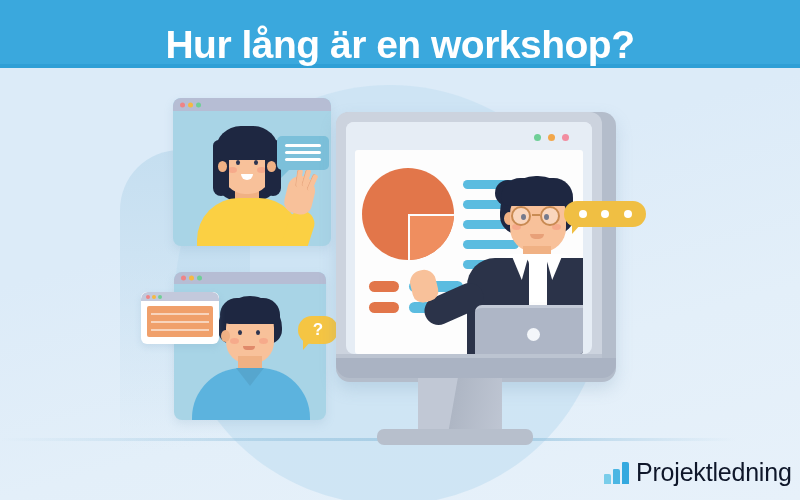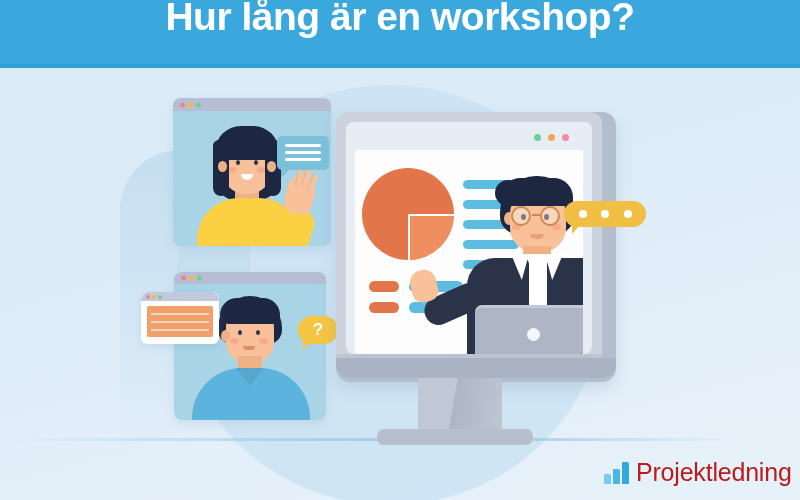--- a/index.html
+++ b/index.html
@@ -47,21 +47,21 @@
   }
   
   .banner {
     position: absolute;
     left: 0; top: 0;
     width: 800px; height: 68px;
     background: #3aa8dd;
     box-sizing: border-box;
     border-bottom: 4px solid #2f9fd6;
     display: flex;
-    align-items: flex-start;
+    align-items: flex-end;
     justify-content: center;
   }
   .banner-title {
     color: #ffffff;
     font-size: 39px;
     font-weight: bold;
     letter-spacing: -0.5px;
     line-height: 1;
     margin-top: -3px;
     font-family: "Liberation Sans", sans-serif;
@@ -587,21 +587,21 @@
   }
   .lb {
     width: 7px;
     border-radius: 1px 2px 0 0;
   }
   .lb1 { height: 10px; background: #79cdea; }
   .lb2 { height: 15px; background: #4bb6e3; }
   .lb3 { height: 22px; background: #34a9df; }
   .logo-text {
     font-size: 25px;
-    color: #b91c1c;
+    color: #0f172a;
     letter-spacing: -0.2px;
     font-family: "Liberation Sans", sans-serif;
   }
 </style>
 </head>
 <body>
 
 <div id="canvas">
 
   <div class="bg-base"></div>

